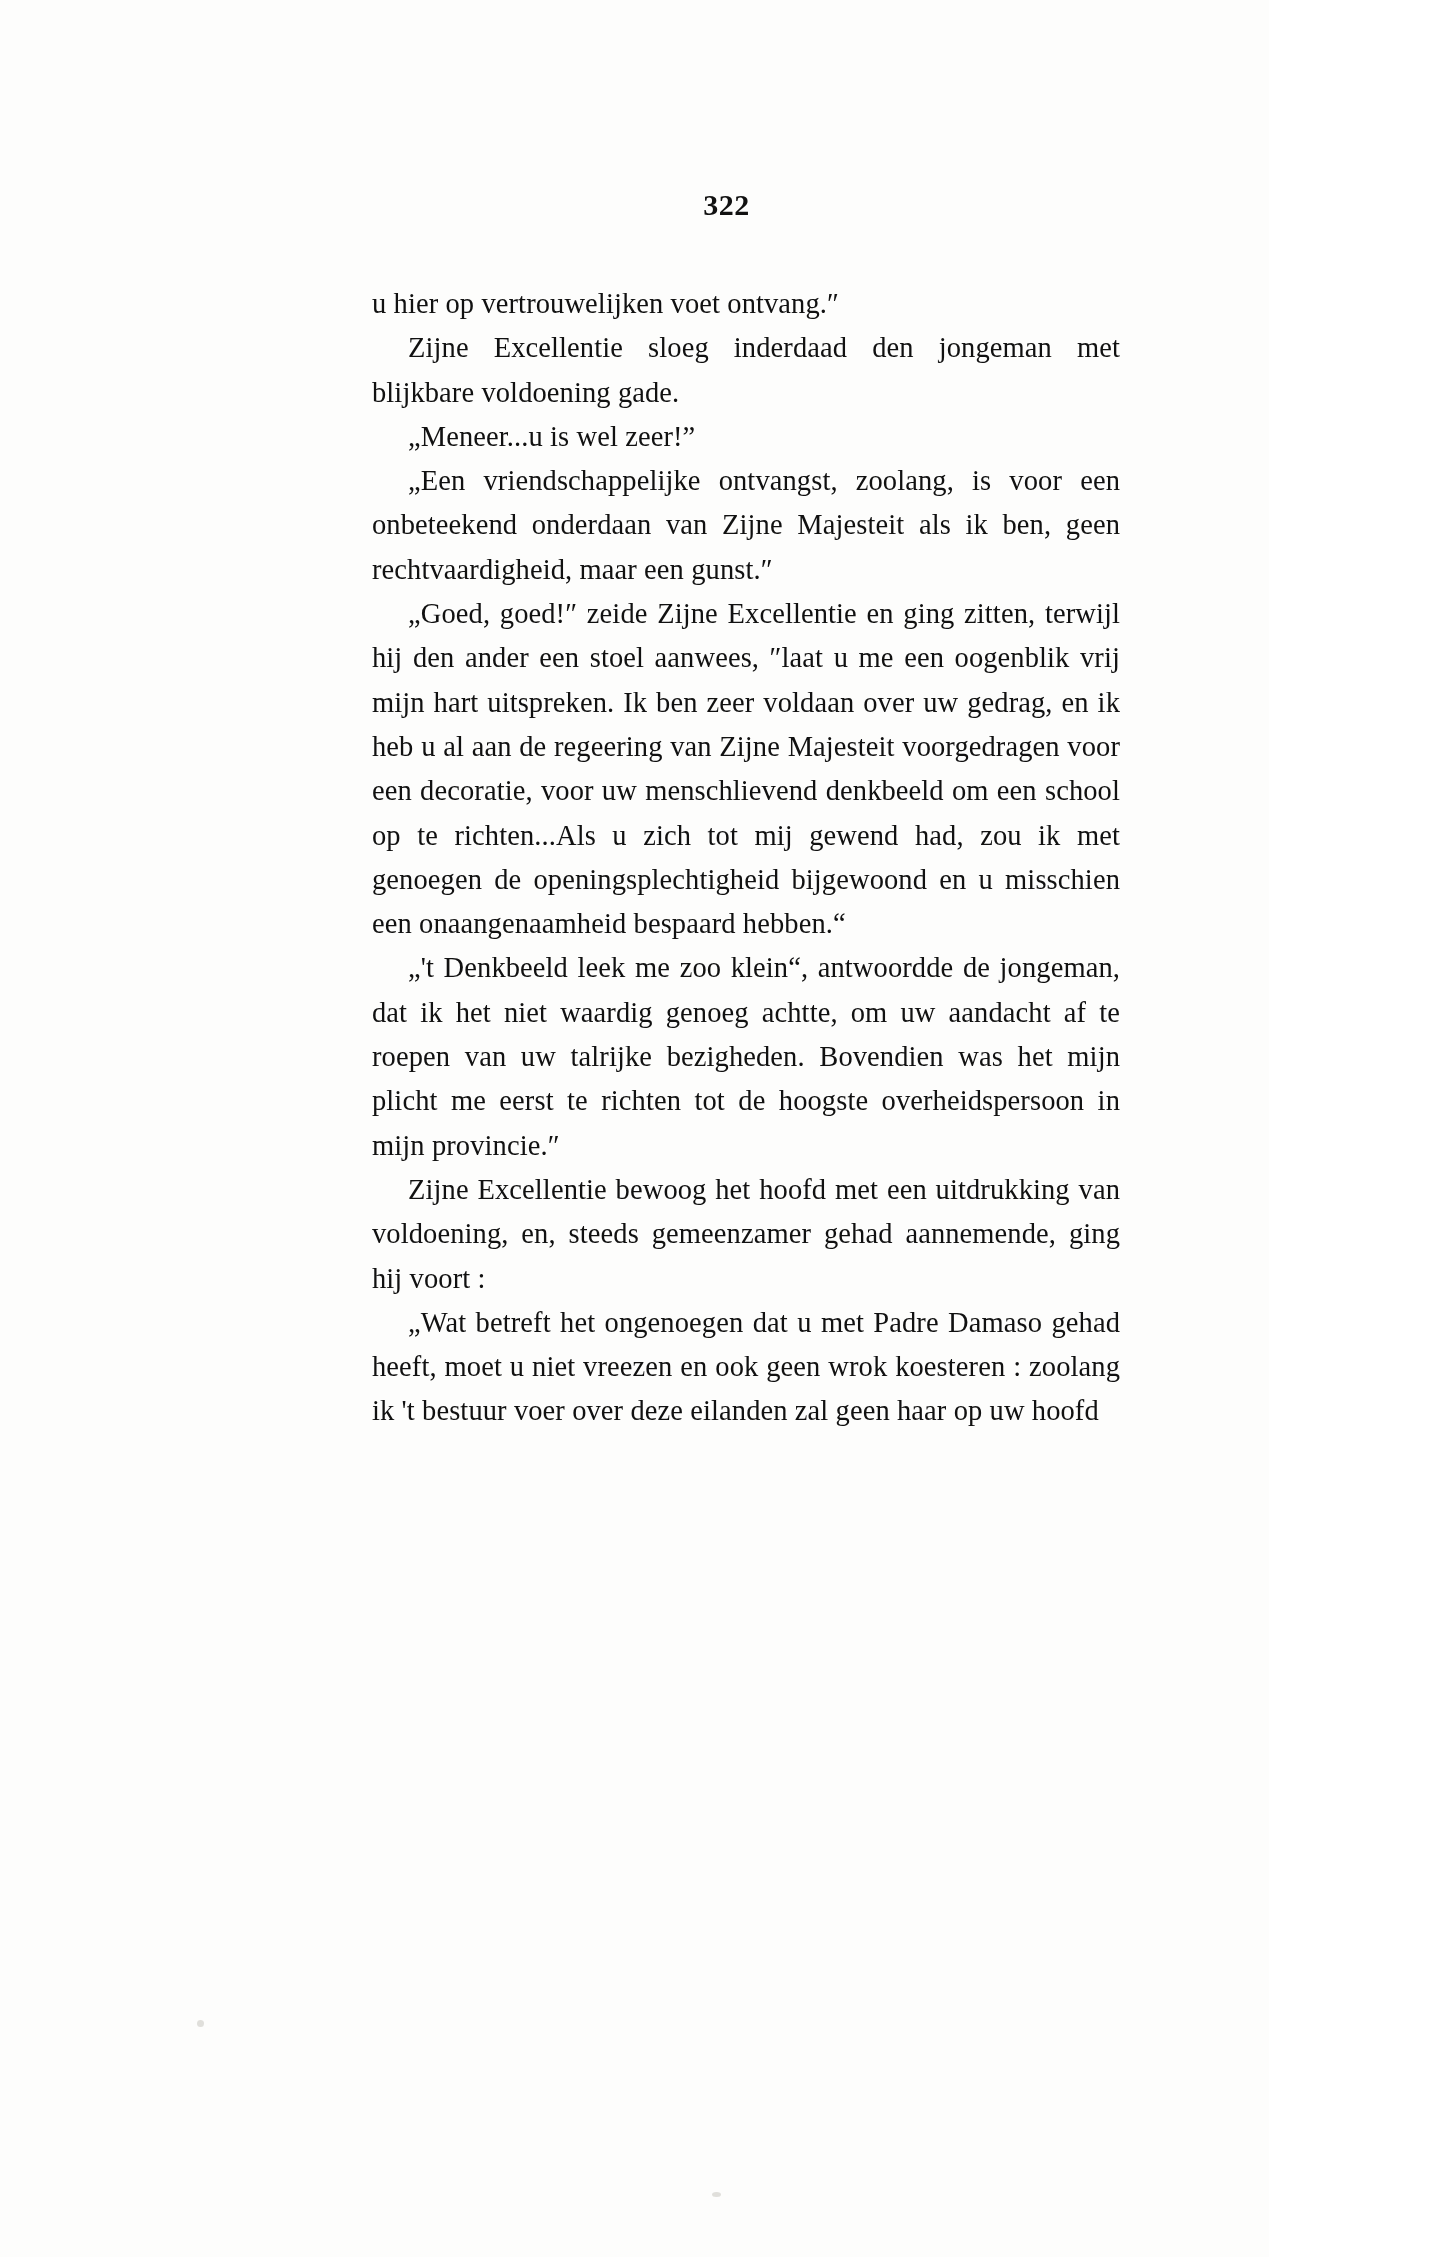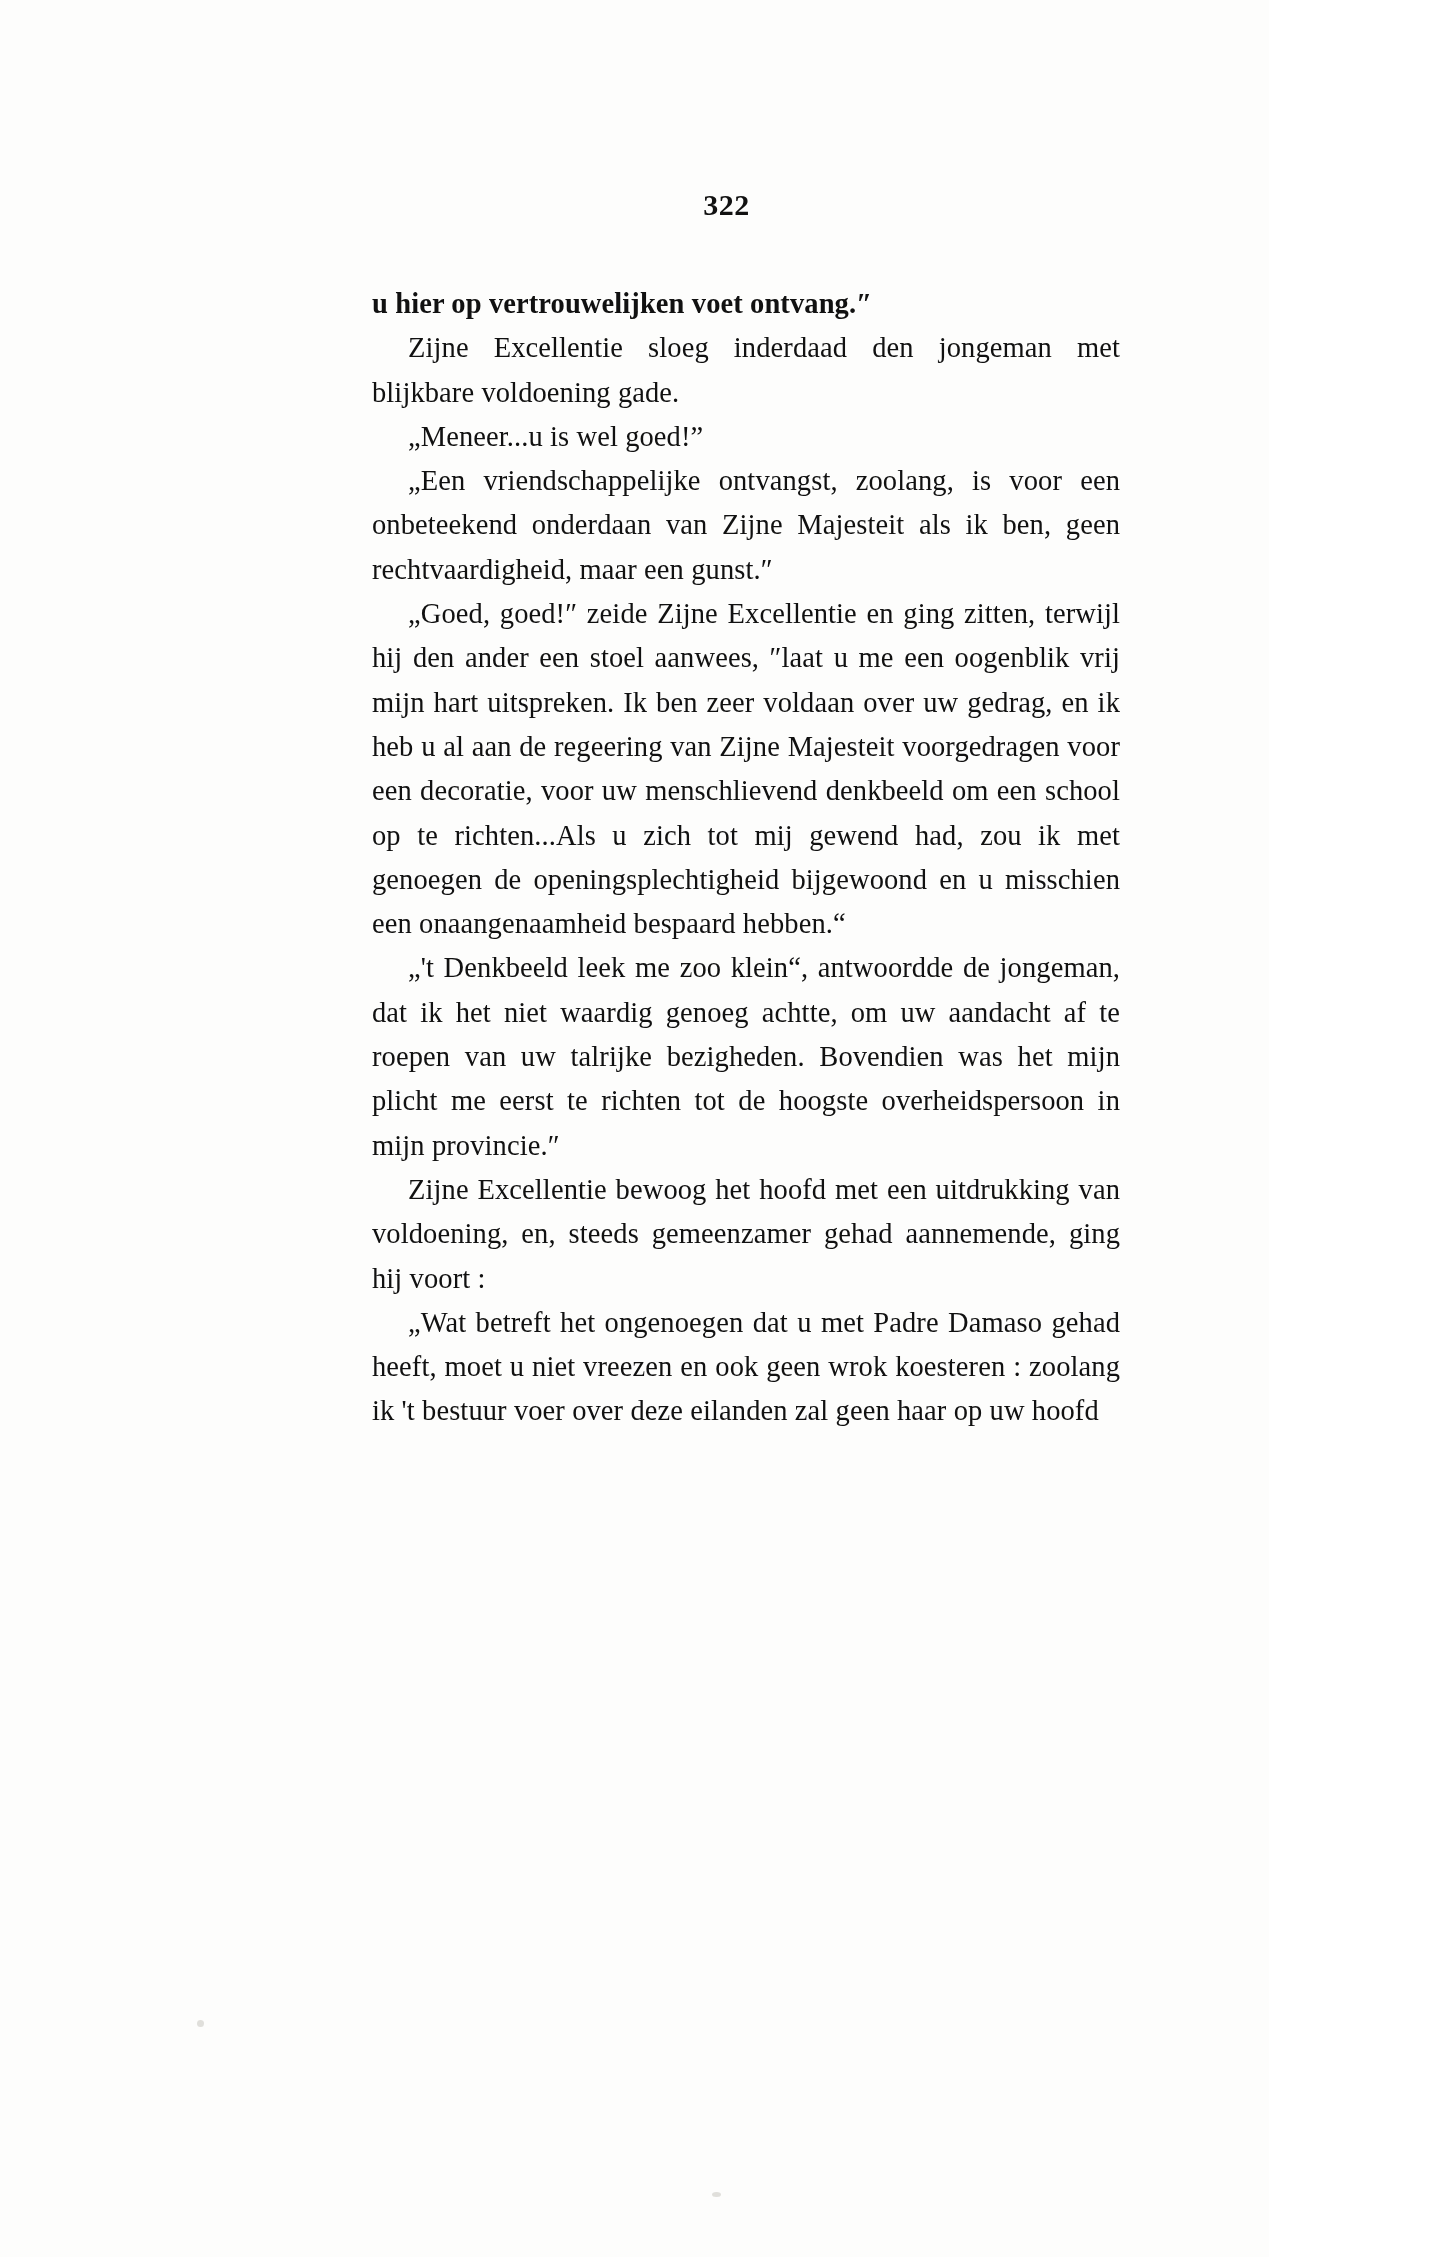--- a/index.html
+++ b/index.html
@@ -47,21 +47,20 @@
     text-align: justify;
     text-justify: inter-word;
     font-family: "Liberation Serif", serif;
     letter-spacing: 0.1px;
   }
   p.para.indent {
     text-indent: 36px;
   }
   p.para.noindent {
     text-indent: 0;
-    font-weight: bold;
   }
   
   .text-block, .page-number {
     color: #111111;
   }
   .speck {
     position: absolute;
     background: #c9c6bf;
     border-radius: 50%;
     opacity: 0.55;
@@ -70,21 +69,21 @@
 </head>
 <body>
 
 <div class="page">
 
   <div class="page-number">322</div>
 
   <div class="text-block">
     <p class="para noindent">u hier op vertrouwelijken voet ontvang.″</p>
     <p class="para indent">Zijne Excellentie sloeg inderdaad den jongeman met blijkbare voldoening gade.</p>
-    <p class="para indent">„Meneer...u is wel goed!”</p>
+    <p class="para indent">„Meneer...u is wel zeer!”</p>
     <p class="para indent">„Een vriendschappelijke ontvangst, zoolang, is voor een onbeteekend onderdaan van Zijne Majesteit als ik ben, geen rechtvaardigheid, maar een gunst.″</p>
     <p class="para indent">„Goed, goed!″ zeide Zijne Excellentie en ging zitten, terwijl hij den ander een stoel aanwees, ″laat u me een oogenblik vrij mijn hart uitspreken. Ik ben zeer voldaan over uw gedrag, en ik heb u al aan de regeering van Zijne Majesteit voorgedragen voor een decoratie, voor uw menschlievend denkbeeld om een school op te richten...Als u zich tot mij gewend had, zou ik met genoegen de openingsplechtigheid bijgewoond en u misschien een onaangenaamheid bespaard hebben.“</p>
     <p class="para indent">„'t Denkbeeld leek me zoo klein“, antwoordde de jongeman, dat ik het niet waardig genoeg achtte, om uw aandacht af te roepen van uw talrijke bezigheden. Bovendien was het mijn plicht me eerst te richten tot de hoogste overheidspersoon in mijn provincie.″</p>
     <p class="para indent">Zijne Excellentie bewoog het hoofd met een uitdrukking van voldoening, en, steeds gemeenzamer gehad aannemende, ging hij voort :</p>
     <p class="para indent">„Wat betreft het ongenoegen dat u met Padre Damaso gehad heeft, moet u niet vreezen en ook geen wrok koesteren : zoolang ik 't bestuur voer over deze eilanden zal geen haar op uw hoofd</p>
   </div>
 
   <div class="speck" style="left:197px; top:2020px; width:7px; height:7px;"></div>
   <div class="speck" style="left:712px; top:2192px; width:9px; height:5px;"></div>
 

